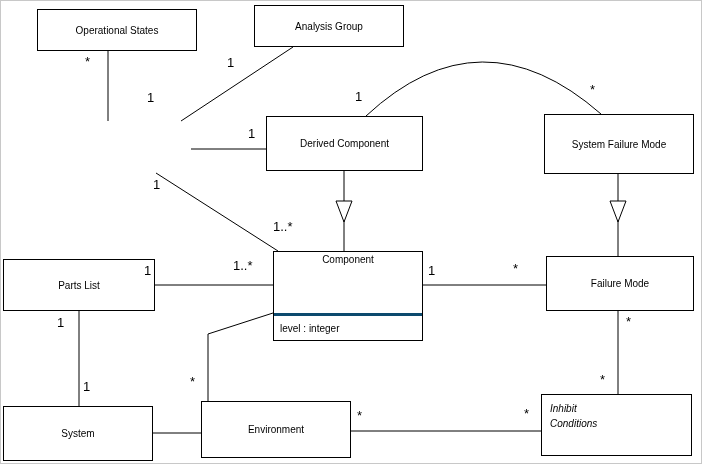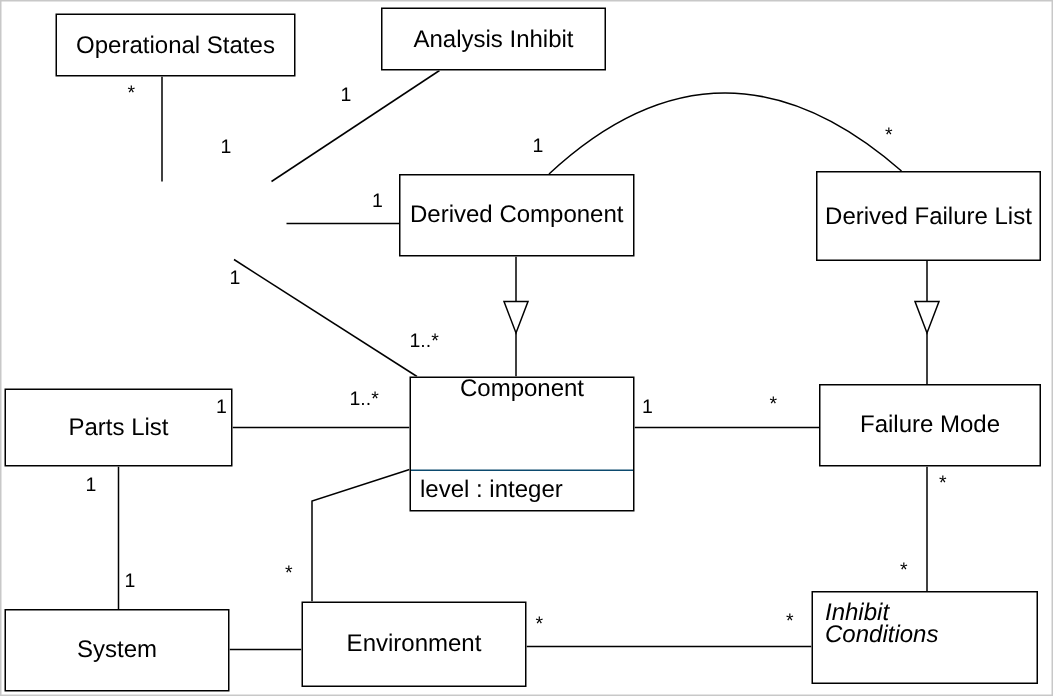--- a/index.html
+++ b/index.html
@@ -21,38 +21,38 @@
     top: 0;
   }
 
   .node {
     position: absolute;
     background: #ffffff;
     border: 1px solid #000000;
     display: flex;
     align-items: center;
     justify-content: center;
-    font-size: 16px;
+    font-size: 10px;
     line-height: 15px;
     text-align: center;
   }
 
   .node.compartmented {
     display: block;
     padding: 0;
   }
   .compartment-name {
     height: 61px;
     display: flex;
     align-items: flex-start;
     justify-content: center;
   }
   .compartment-attrs {
     height: 27px;
-    border-top: 1px solid #0c4a6e;
+    border-top: 3px solid #0c4a6e;
     padding: 5px 6px;
     text-align: left;
   }
 
   .node-inhibit {
     align-items: flex-start;
     justify-content: flex-start;
     padding: 6px 8px;
     text-align: left;
     font-style: italic;
@@ -92,30 +92,30 @@
       <polygon points="335,200 351,200 343,221"></polygon>
       <polygon points="609,200 625,200 617,221"></polygon>
     </g>
   </svg>
 
   <div class="node" style="left:36px; top:8px; width:160px; height:42px;">
     <span>Operational States</span>
   </div>
 
   <div class="node" style="left:253px; top:4px; width:150px; height:42px;">
-    <span>Analysis Inhibit</span>
+    <span>Analysis Group</span>
   </div>
 
 
   <div class="node" style="left:265px; top:115px; width:157px; height:55px;">
     <span>Derived Component</span>
   </div>
 
   <div class="node" style="left:543px; top:113px; width:150px; height:60px;">
-    <span>Derived Failure List</span>
+    <span>System Failure Mode</span>
   </div>
 
   <div class="node" style="left:2px; top:258px; width:152px; height:52px;">
     <span>Parts List</span>
   </div>
 
   <div class="node compartmented" style="left:272px; top:250px; width:150px; height:90px;">
     <div class="compartment-name">
       <span>Component</span>
     </div>

